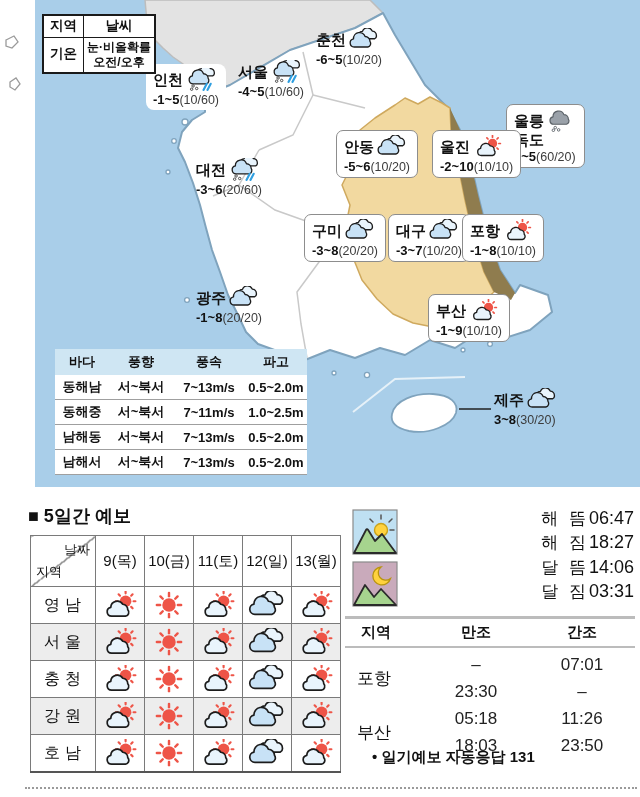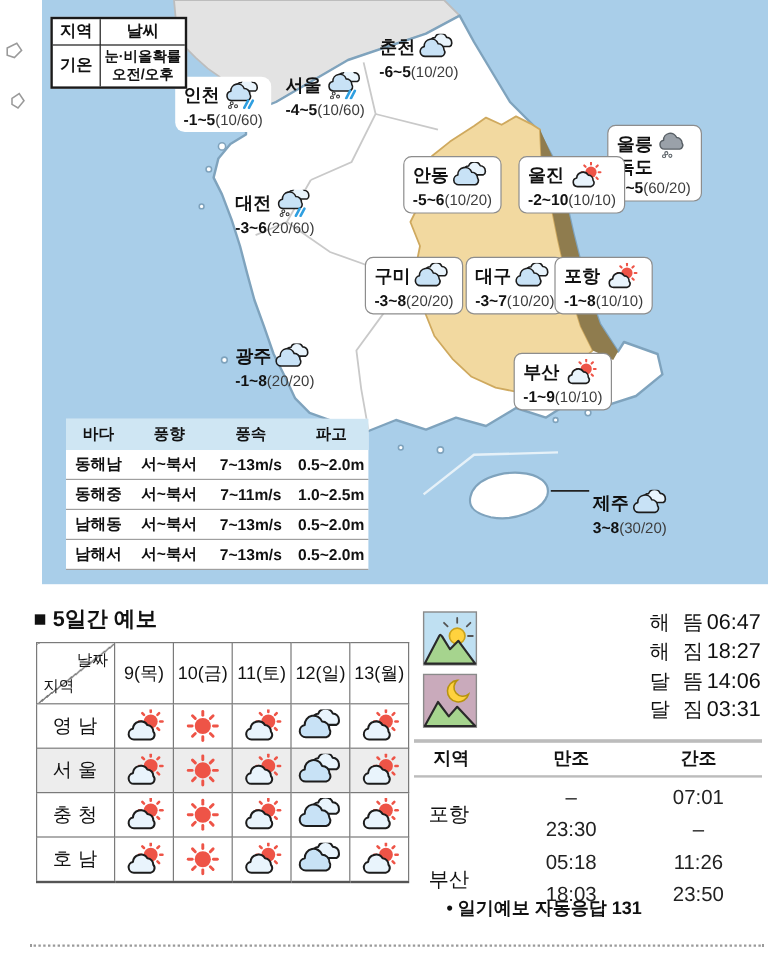--- a/index.html
+++ b/index.html
@@ -309,21 +309,21 @@
   <div class="city boxed" style="left:428px;top:294px">
     <div class="c-row">
         <span class="c-name">부산</span>
       <svg class="wic">
           <use href="#ic-sun-cloud"></use>
         </svg>
       </div>
     <div class="c-temp"><span>-1~9</span><span class="c-prob">(10/10)</span></div>
   </div>
 
-  <div class="city" style="left:494px;top:408px">
+  <div class="city" style="left:494px;top:388px">
     <div class="c-row">
         <span class="c-name">제주</span>
       <svg class="wic">
           <use href="#ic-cloudy"></use>
         </svg>
       </div>
     <div class="c-temp"><span>3~8</span><span class="c-prob">(30/20)</span></div>
   </div>
 
   <div class="seatable">
@@ -421,20 +421,38 @@
       <td><svg class="fic">
               <use href="#ic-sun-cloud"></use>
             </svg></td>
       <td><svg class="fic">
               <use href="#ic-cloudy"></use>
             </svg></td>
       <td><svg class="fic">
               <use href="#ic-sun-cloud"></use>
             </svg></td>
     </tr>
+    <tr class="stripe">
+      <td class="rg">강원</td>
+      <td><svg class="fic">
+              <use href="#ic-sun-cloud"></use>
+            </svg></td>
+      <td><svg class="fic">
+              <use href="#ic-sun"></use>
+            </svg></td>
+      <td><svg class="fic">
+              <use href="#ic-sun-cloud"></use>
+            </svg></td>
+      <td><svg class="fic">
+              <use href="#ic-cloudy"></use>
+            </svg></td>
+      <td><svg class="fic">
+              <use href="#ic-sun-cloud"></use>
+            </svg></td>
+    </tr>
     <tr>
       <td class="rg">호남</td>
       <td><svg class="fic">
               <use href="#ic-sun-cloud"></use>
             </svg></td>
       <td><svg class="fic">
               <use href="#ic-sun"></use>
             </svg></td>
       <td><svg class="fic">
               <use href="#ic-sun-cloud"></use>

